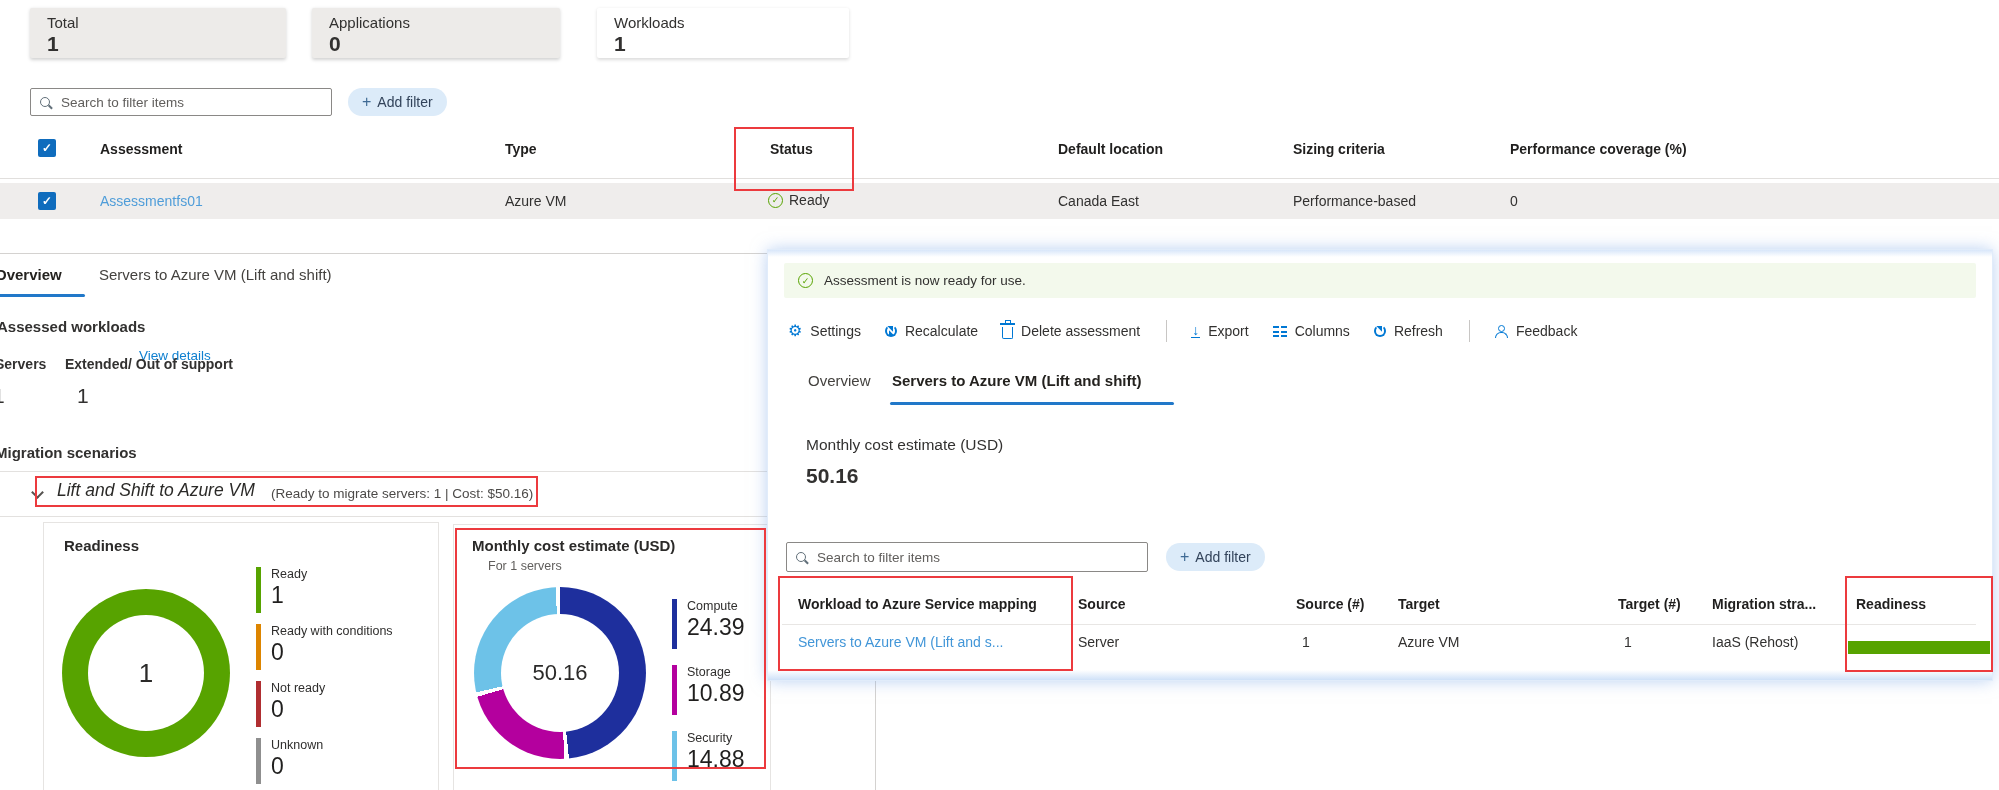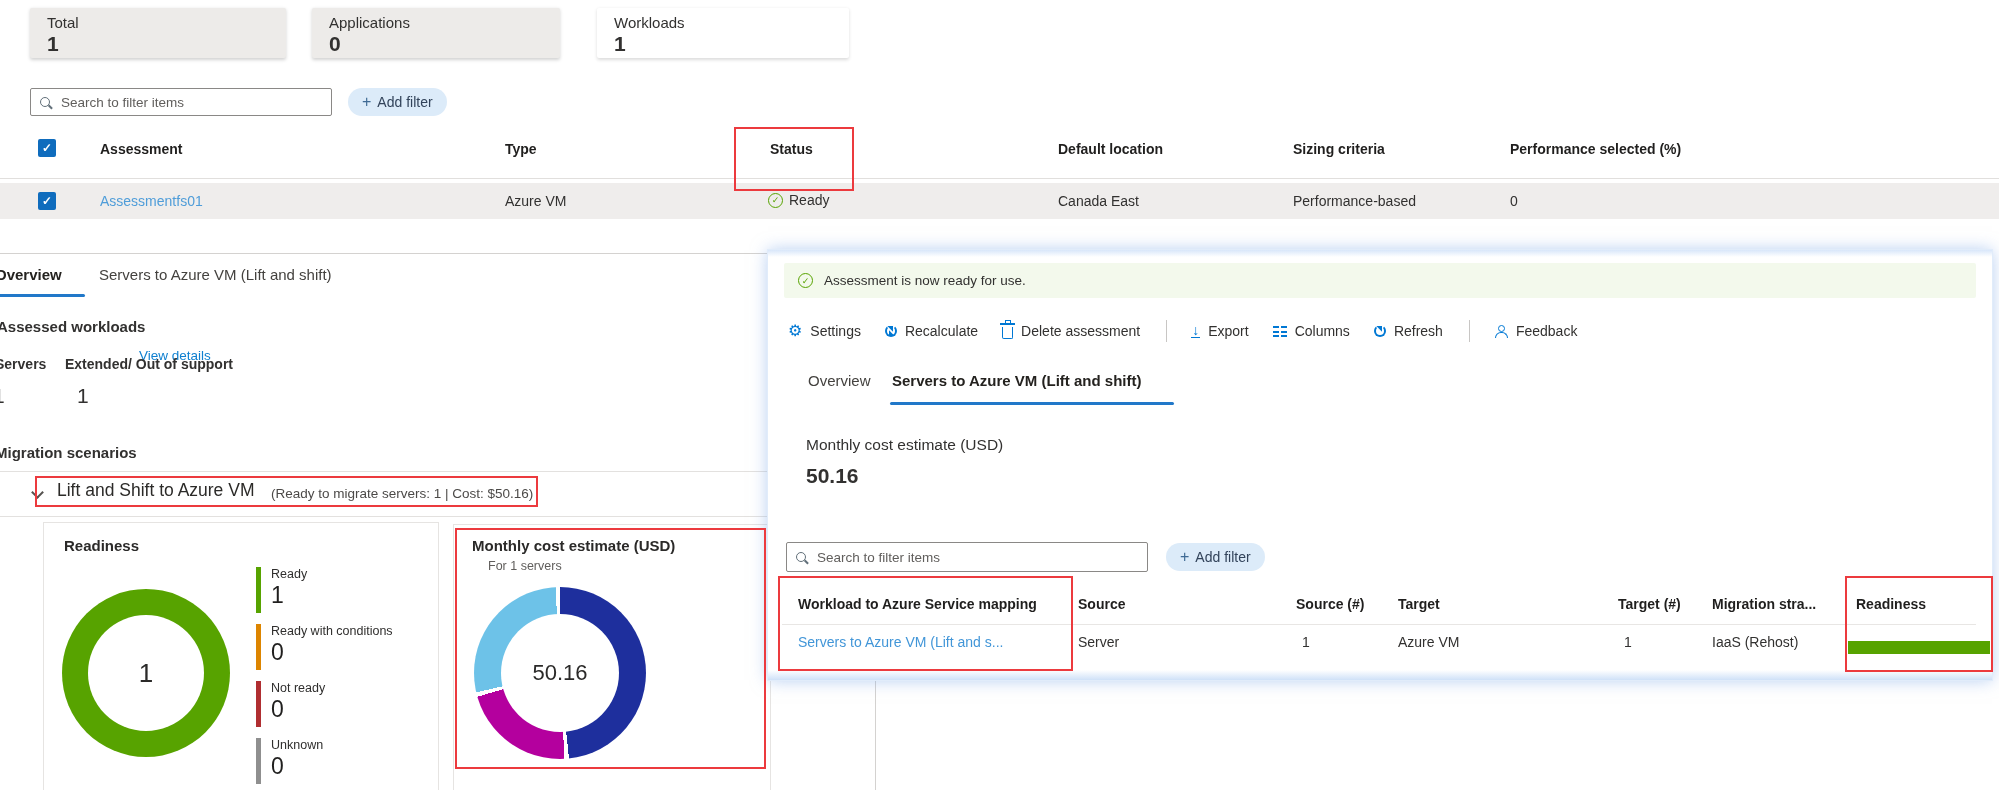--- a/index.html
+++ b/index.html
@@ -122,21 +122,21 @@
   </div>
 
   <div class="cb" style="left:38px;top:139px;">
       <span>✓</span>
     </div>
   <span class="th" style="left:100px;top:141px;">Assessment</span>
   <span class="th" style="left:505px;top:141px;">Type</span>
   <span class="th" style="left:770px;top:141px;">Status</span>
   <span class="th" style="left:1058px;top:141px;">Default location</span>
   <span class="th" style="left:1293px;top:141px;">Sizing criteria</span>
-  <span class="th" style="left:1510px;top:141px;">Performance selected (%)</span>
+  <span class="th" style="left:1510px;top:141px;">Performance coverage (%)</span>
   <div class="hdr-line"></div>
 
   <div class="toprow-bg"></div>
   <div class="cb" style="left:38px;top:192px;">
       <span>✓</span>
     </div>
   <span class="td link" style="left:100px;top:193px;color:#4f9dd9;">Assessmentfs01</span>
   <span class="td" style="left:505px;top:193px;">Azure VM</span>
   <div class="status-cell" style="left:768px;top:192px;">
     <span class="icon-checkcircle">
@@ -158,21 +158,21 @@
 
     <span class="abs" style="left:8px;top:102px;font-size:14px;font-weight:700;">Servers</span>
     <span class="abs" style="left:78px;top:102px;font-size:14px;font-weight:700;">Extended/ Out of support</span>
     <span class="abs" style="left:6px;top:130px;font-size:21px;">1</span>
     <span class="abs" style="left:90px;top:130px;font-size:21px;">1</span>
 
     <span class="abs" style="left:8px;top:190px;font-size:15px;font-weight:700;">Migration scenarios</span>
     <div class="divider" style="top:217px;"></div>
 
     <span class="abs chev" style="left:46px;top:234px;"></span>
-    <span class="abs" style="left:70px;top:226px;font-size:17.5px;color:#2b2a28;">Lift and Shift to Azure VM</span>
+    <span class="abs" style="left:70px;top:226px;font-size:17.5px;color:#2b2a28;font-style:italic;">Lift and Shift to Azure VM</span>
     <span class="abs" style="left:284px;top:232px;font-size:13.5px;color:#4c4a48;">(Ready to migrate servers: 1 | Cost: $50.16)</span>
     <div class="divider" style="top:262px;"></div>
 
     <div class="chart-card" style="left:56px;top:268px;width:396px;height:350px;">
       <span class="card-title" style="left:20px;top:14px;">Readiness</span>
       <div class="donut" style="left:18px;top:66px;width:168px;height:168px;background:conic-gradient(#57a300 0deg 360deg);">
         <div class="hole" style="width:116px;height:116px;font-size:26px;">1</div>
       </div>
       <div class="legend" style="left:212px;top:44px;">
         <div class="lg-item" style="margin-bottom:11px;">
@@ -205,20 +205,43 @@
         </div>
       </div>
     </div>
 
     <div class="chart-card" style="left:466px;top:270px;width:318px;height:348px;">
       <span class="card-title" style="left:18px;top:12px;">Monthly cost estimate (USD)</span>
       <span class="card-sub" style="left:34px;top:34px;text-align:center;">For 1 servers</span>
       <div class="donut" style="left:20px;top:62px;width:172px;height:172px;background:conic-gradient(#1e2f9d 0deg 174deg,#fff 174deg 177deg,#b4009e 177deg 254deg,#fff 254deg 257deg,#6dc2e8 257deg 357deg,#fff 357deg 360deg);">
         <div class="hole" style="width:118px;height:118px;font-size:22px;">50.16</div>
       </div>
+      <div class="legend" style="left:218px;top:74px;">
+        <div class="lg-item" style="margin-bottom:16px;">
+          <span class="lg-bar c-navy" style="height:50px;"></span>
+          <span>
+              <div class="lg-lbl">Compute</div>
+              <div class="lg-val">24.39</div>
+            </span>
+        </div>
+        <div class="lg-item" style="margin-bottom:16px;">
+          <span class="lg-bar c-magenta" style="height:50px;"></span>
+          <span>
+              <div class="lg-lbl">Storage</div>
+              <div class="lg-val">10.89</div>
+            </span>
+        </div>
+        <div class="lg-item">
+          <span class="lg-bar c-ltblue" style="height:50px;"></span>
+          <span>
+              <div class="lg-lbl">Security</div>
+              <div class="lg-val">14.88</div>
+            </span>
+        </div>
+      </div>
     </div>
   </div>
 
   <div class="blade">
     <div class="banner">
       <span class="icon-checkcircle">
           <span>✓</span>
         </span>
       <span>Assessment is now ready for use.</span>
     </div>

